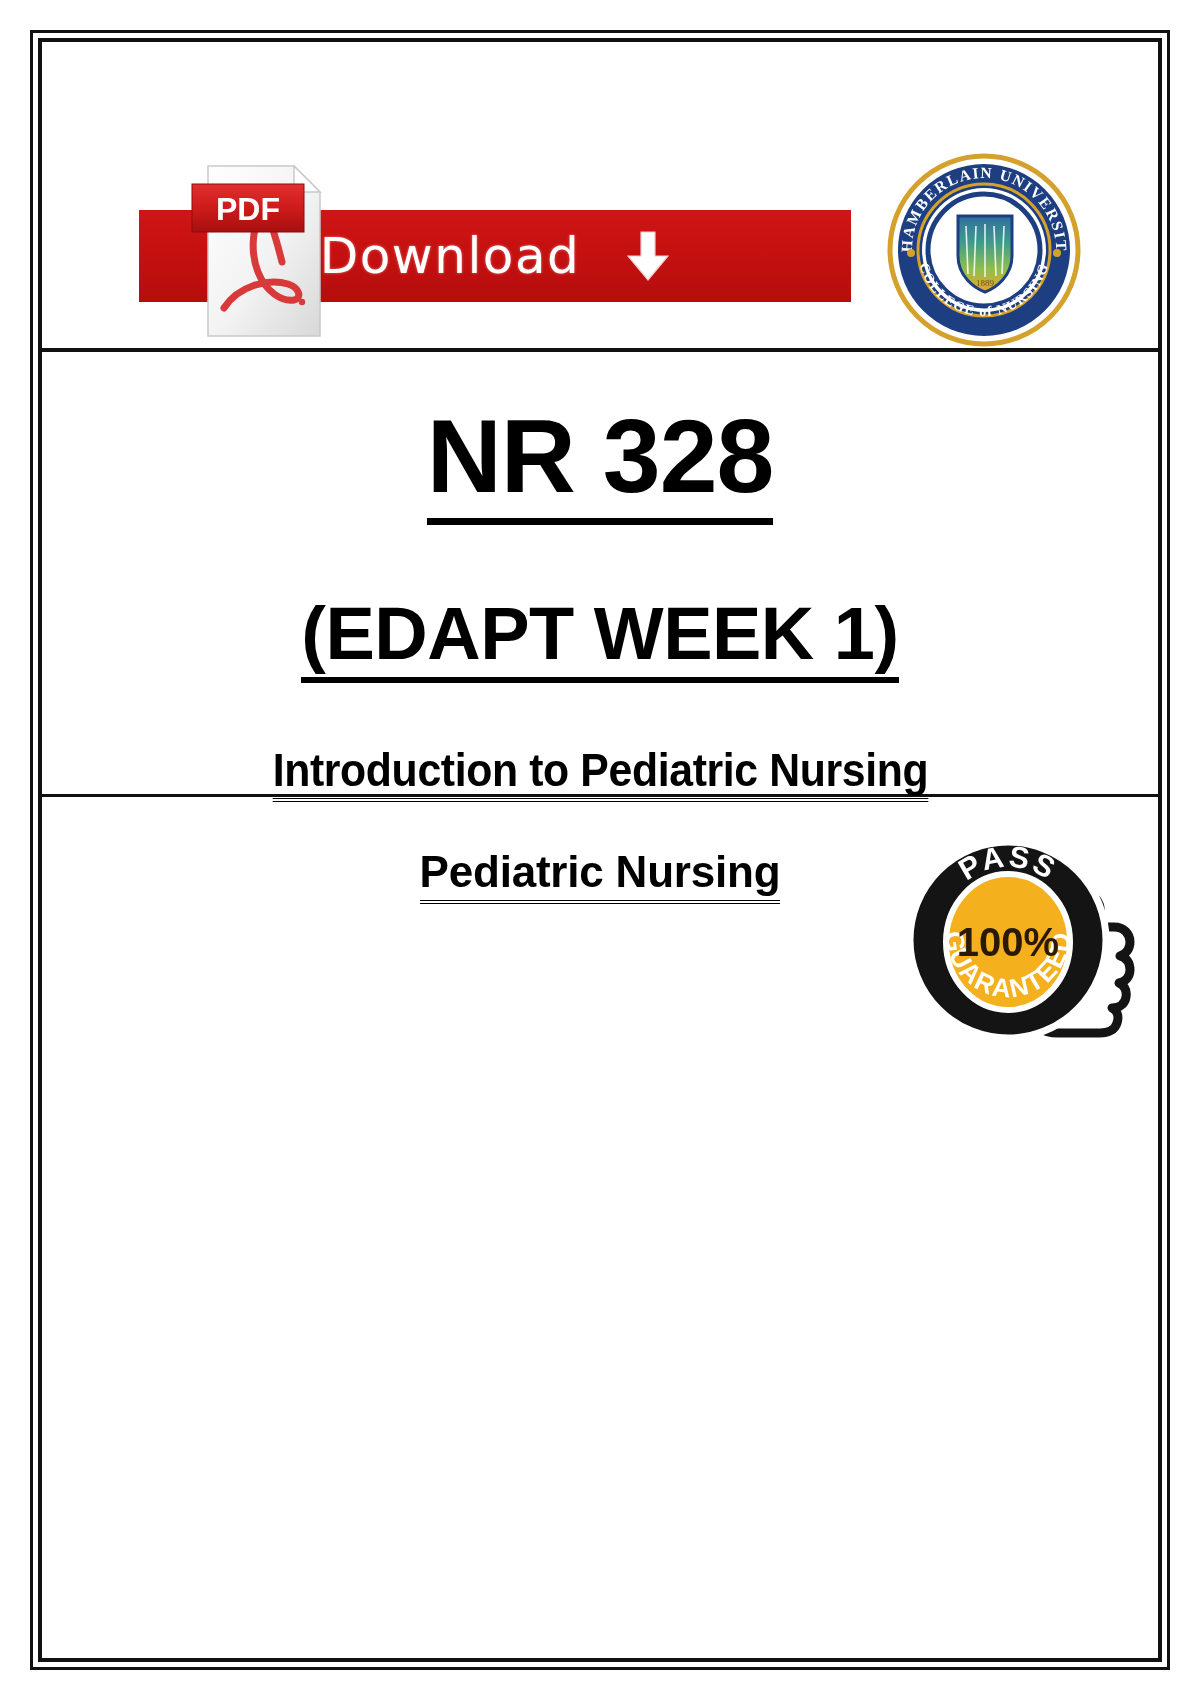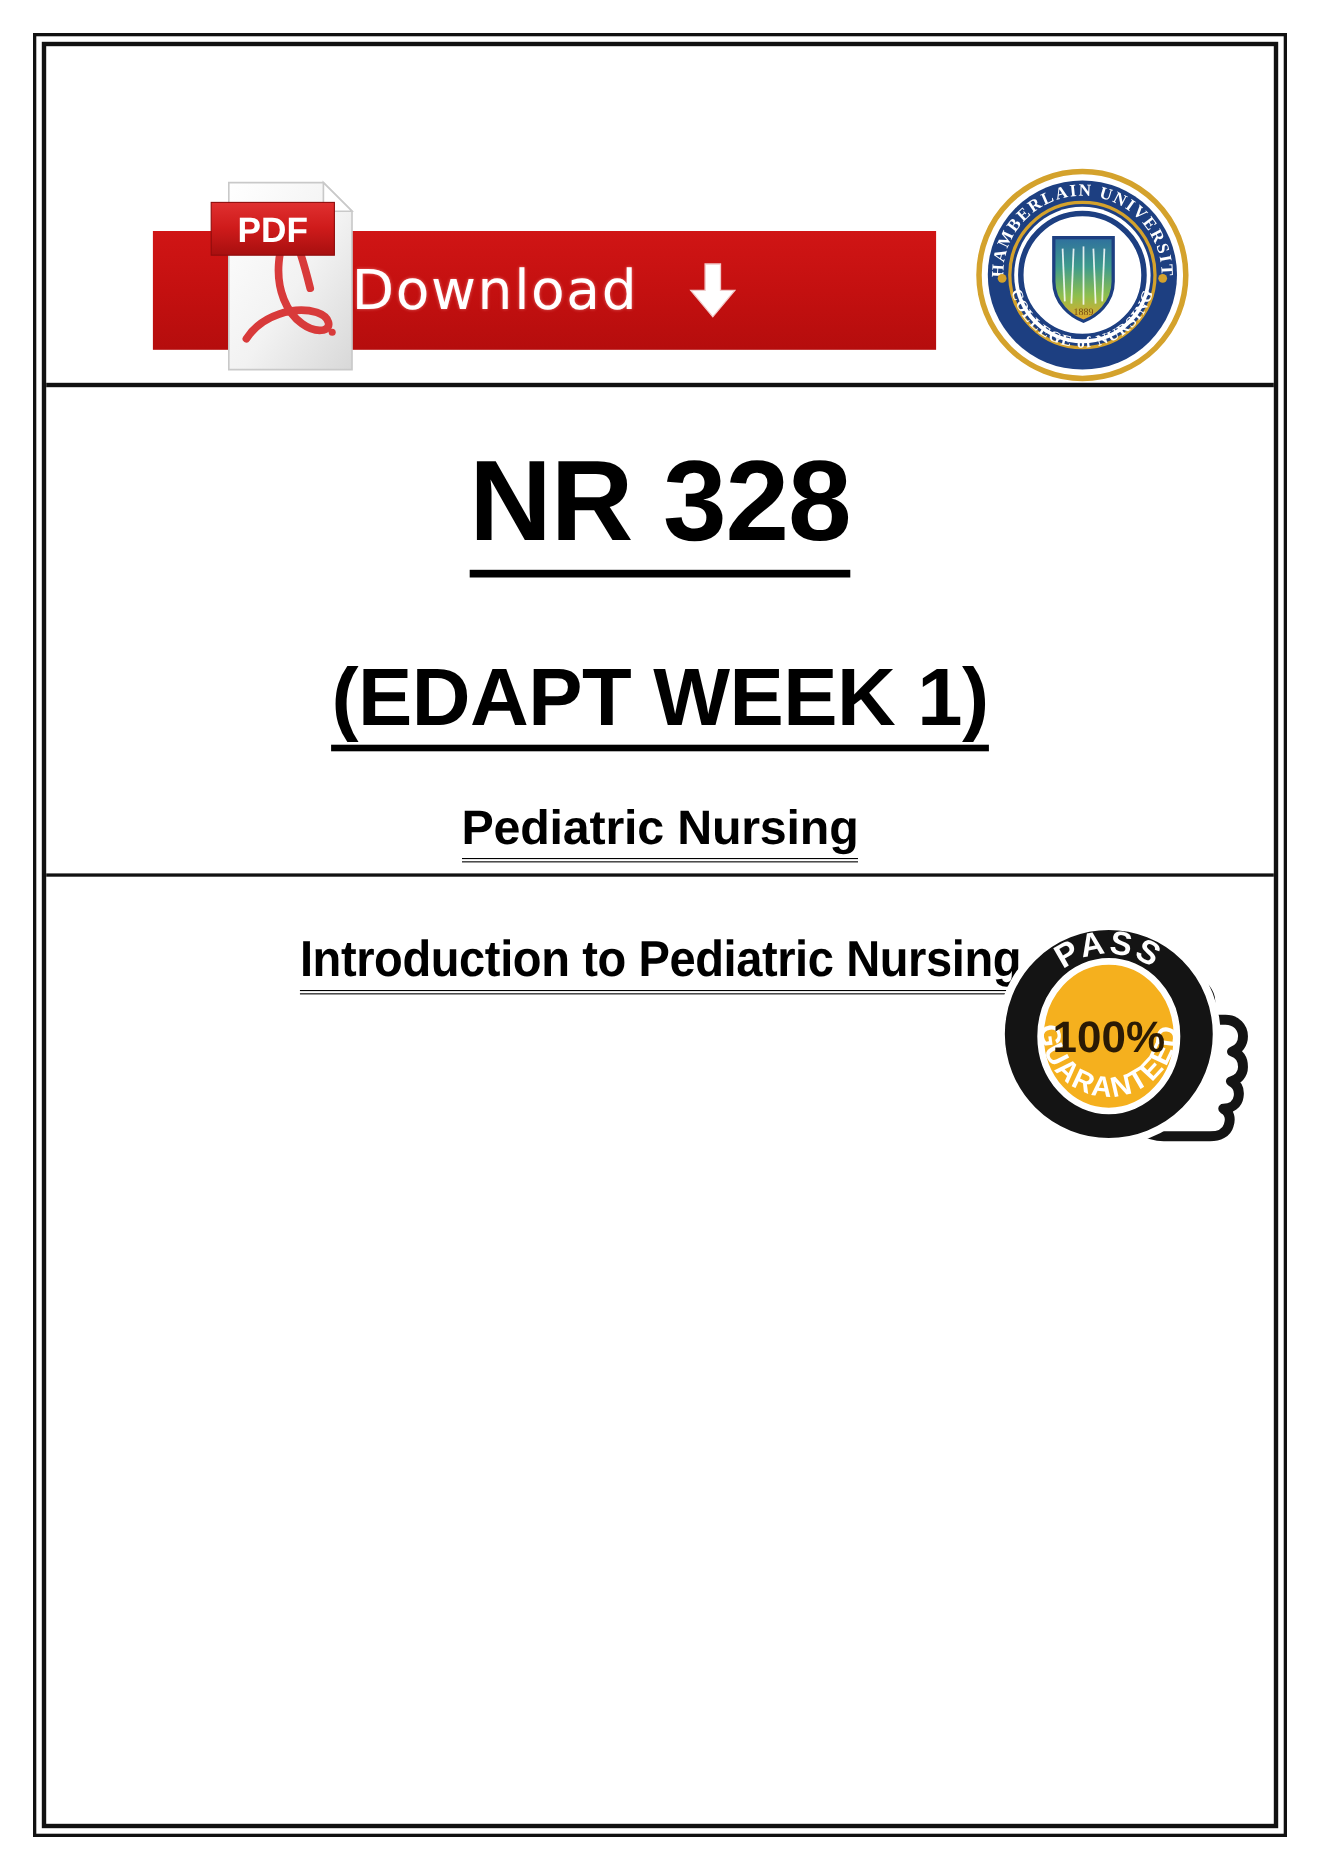--- a/index.html
+++ b/index.html
@@ -46,21 +46,21 @@
     box-sizing: border-box;
     flex: 0 0 auto;
   }
 
   
   .download-banner {
     position: absolute;
     left: 97px;
     top: 168px;
     width: 712px;
-    height: 108px;
+    height: 92px;
     background: linear-gradient(180deg,#d01515 0%, #c41010 50%, #b50d0d 100%);
     display: flex;
     align-items: center;
     justify-content: center;
     gap: 46px;
   }
   .download-label {
     color: #fff;
     font-size: 50px;
     font-weight: 400;
@@ -247,24 +247,24 @@
     </div>
 
     <div class="title-band">
       <div>
         <h1 class="course-code">NR 328</h1>
       </div>
       <div>
         <h2 class="course-week">(EDAPT WEEK 1)</h2>
       </div>
       <div>
+        <h3 class="module-title">Introduction to Pediatric Nursing</h3>
+      </div>
+      <div>
         <h3 class="topic-title">Pediatric Nursing</h3>
-      </div>
-      <div>
-        <h3 class="module-title">Introduction to Pediatric Nursing</h3>
       </div>
     </div>
 
     <div class="body-band">
 
       <svg class="guarantee-badge" viewBox="0 0 250 250">
         <defs>
           <path id="gArcTop" d="M52,118 A66,66 0 0 1 184,118"></path>
           <path id="gArcBot" d="M56,120 A62,62 0 0 0 180,120"></path>
         </defs>

